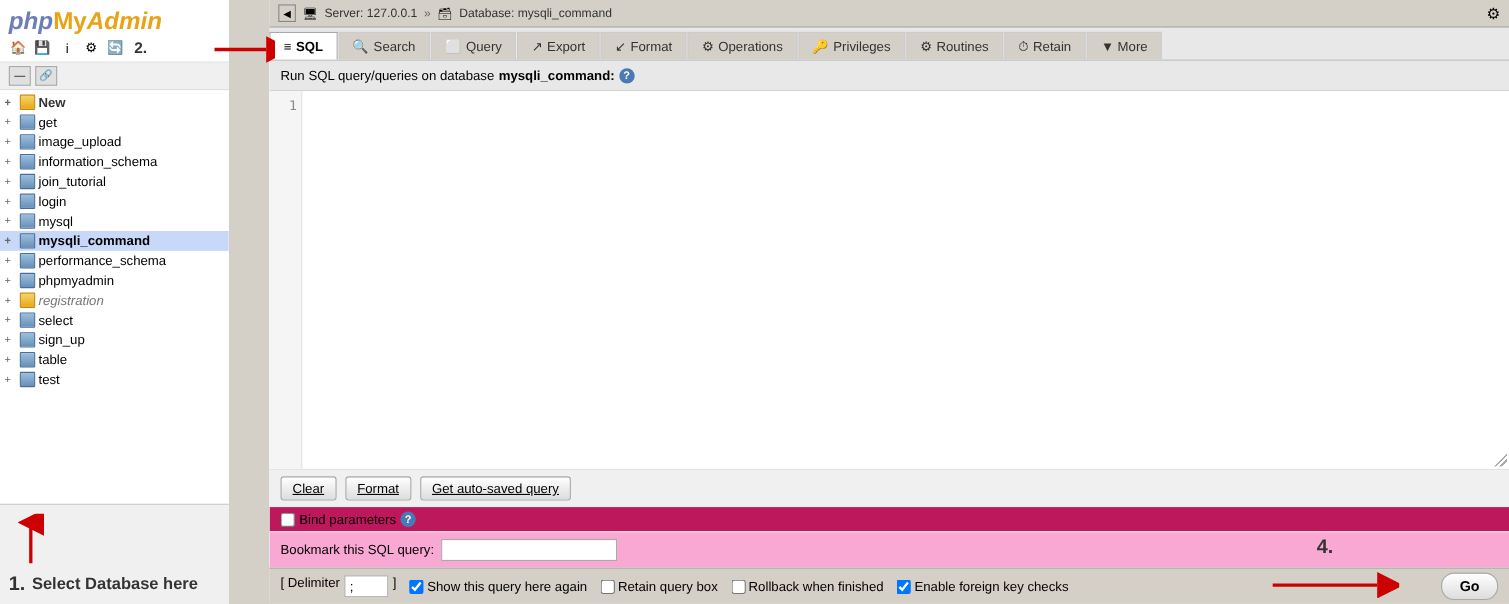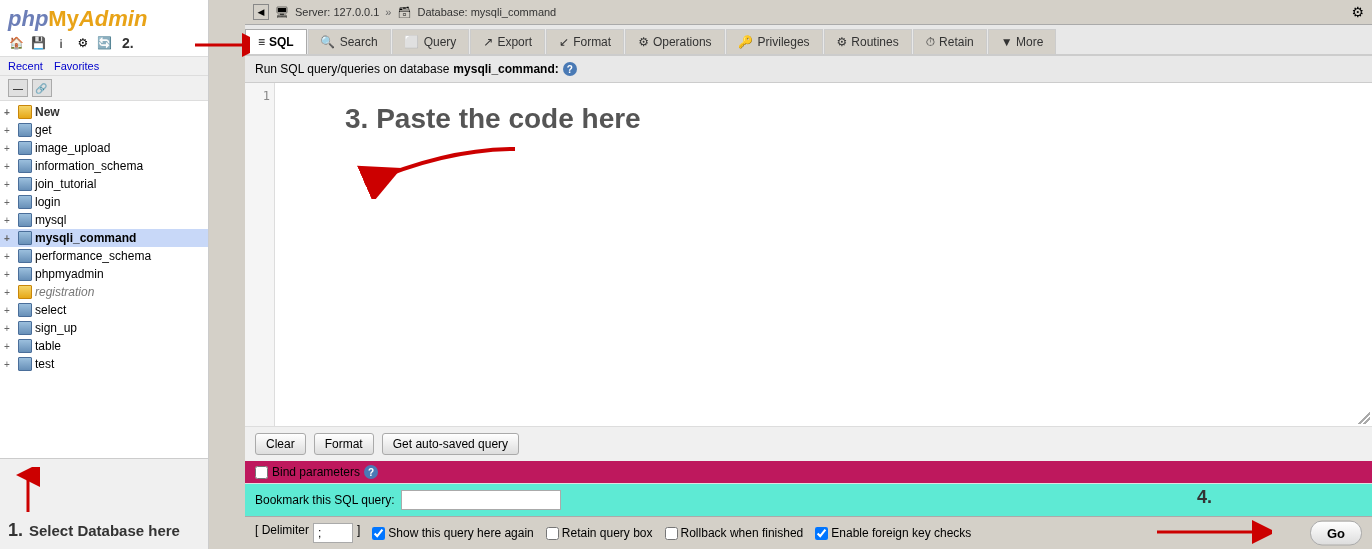--- a/index.html
+++ b/index.html
@@ -274,20 +274,21 @@
     }
 
     
     #bottom-buttons {
       padding: 6px 10px;
       background: #f0f0f0;
       border-top: 1px solid #ddd;
       display: flex;
       align-items: center;
       gap: 8px;
+      text-decoration: underline;
     }
     .sql-btn {
       padding: 3px 10px;
       background: linear-gradient(to bottom, #fff, #ddd);
       border: 1px solid #aaa;
       border-radius: 3px;
       cursor: pointer;
       font-size: 12px;
     }
 
@@ -297,21 +298,21 @@
       background: #be185d;
       display: flex;
       align-items: center;
       gap: 4px;
       font-size: 12px;
     }
 
     
     #bookmark-area {
       padding: 6px 10px;
-      background: #5eead4;
+      background: #f9a8d4;
       display: flex;
       align-items: center;
       gap: 6px;
       font-size: 12px;
       border-top: 1px solid #e0e0e0;
     }
     #bookmark-input {
       width: 160px;
       padding: 2px 4px;
       border: 1px solid #aaa;
@@ -390,24 +391,20 @@
       <span class="logo-php">php</span><span class="logo-my">My</span><span class="logo-admin">Admin</span>
     </div>
     <div class="logo-icons">
       <span class="logo-icon-item">🏠</span>
       <span class="logo-icon-item">💾</span>
       <span class="logo-icon-item">ℹ</span>
       <span class="logo-icon-item">⚙</span>
       <span class="logo-icon-item">🔄</span>
       <span class="badge-2">2.</span>
     </div>
-  </div>
-  <div class="recent-fav">
-    <a href="#">Recent</a>
-    <a href="#">Favorites</a>
   </div>
   <div class="sidebar-toolbar">
     <button class="sidebar-toolbar-btn">—</button>
     <button class="sidebar-toolbar-btn">🔗</button>
   </div>
   <div id="db-list">
 
     <div class="db-item new-item">
       <span class="db-expand">+</span>
       <span class="db-icon db-icon-table"></span>
@@ -588,31 +585,20 @@
       <span style="font-weight:bold;">mysqli_command:</span>
       <span class="help-icon">?</span>
     </div>
 
     <div id="query-area" style="flex:1; position:relative;">
       <div id="line-numbers">
         <div>1</div>
       </div>
       <textarea id="query-editor" placeholder="" style=""></textarea>
 
-      <div class="paste-hint">
-        <span class="paste-hint-text">3. Paste the code here</span>
-        <svg width="180" height="60" style="display:block;margin-top:4px;">
-          <defs>
-            <marker id="arrowhead-left" markerWidth="10" markerHeight="10" refX="10" refY="5" orient="auto">
-              <path d="M10,0 L0,5 L10,10 Z" fill="#cc0000"></path>
-            </marker>
-          </defs>
-          <path d="M 170,10 Q 100,10 20,45" stroke="#cc0000" stroke-width="4" fill="none" marker-end="url(#arrowhead-left)"></path>
-        </svg>
-      </div>
 
       <div class="resize-handle"></div>
     </div>
 
     <div id="bottom-buttons">
       <button class="sql-btn">Clear</button>
       <button class="sql-btn">Format</button>
       <button class="sql-btn">Get auto-saved query</button>
     </div>
 

